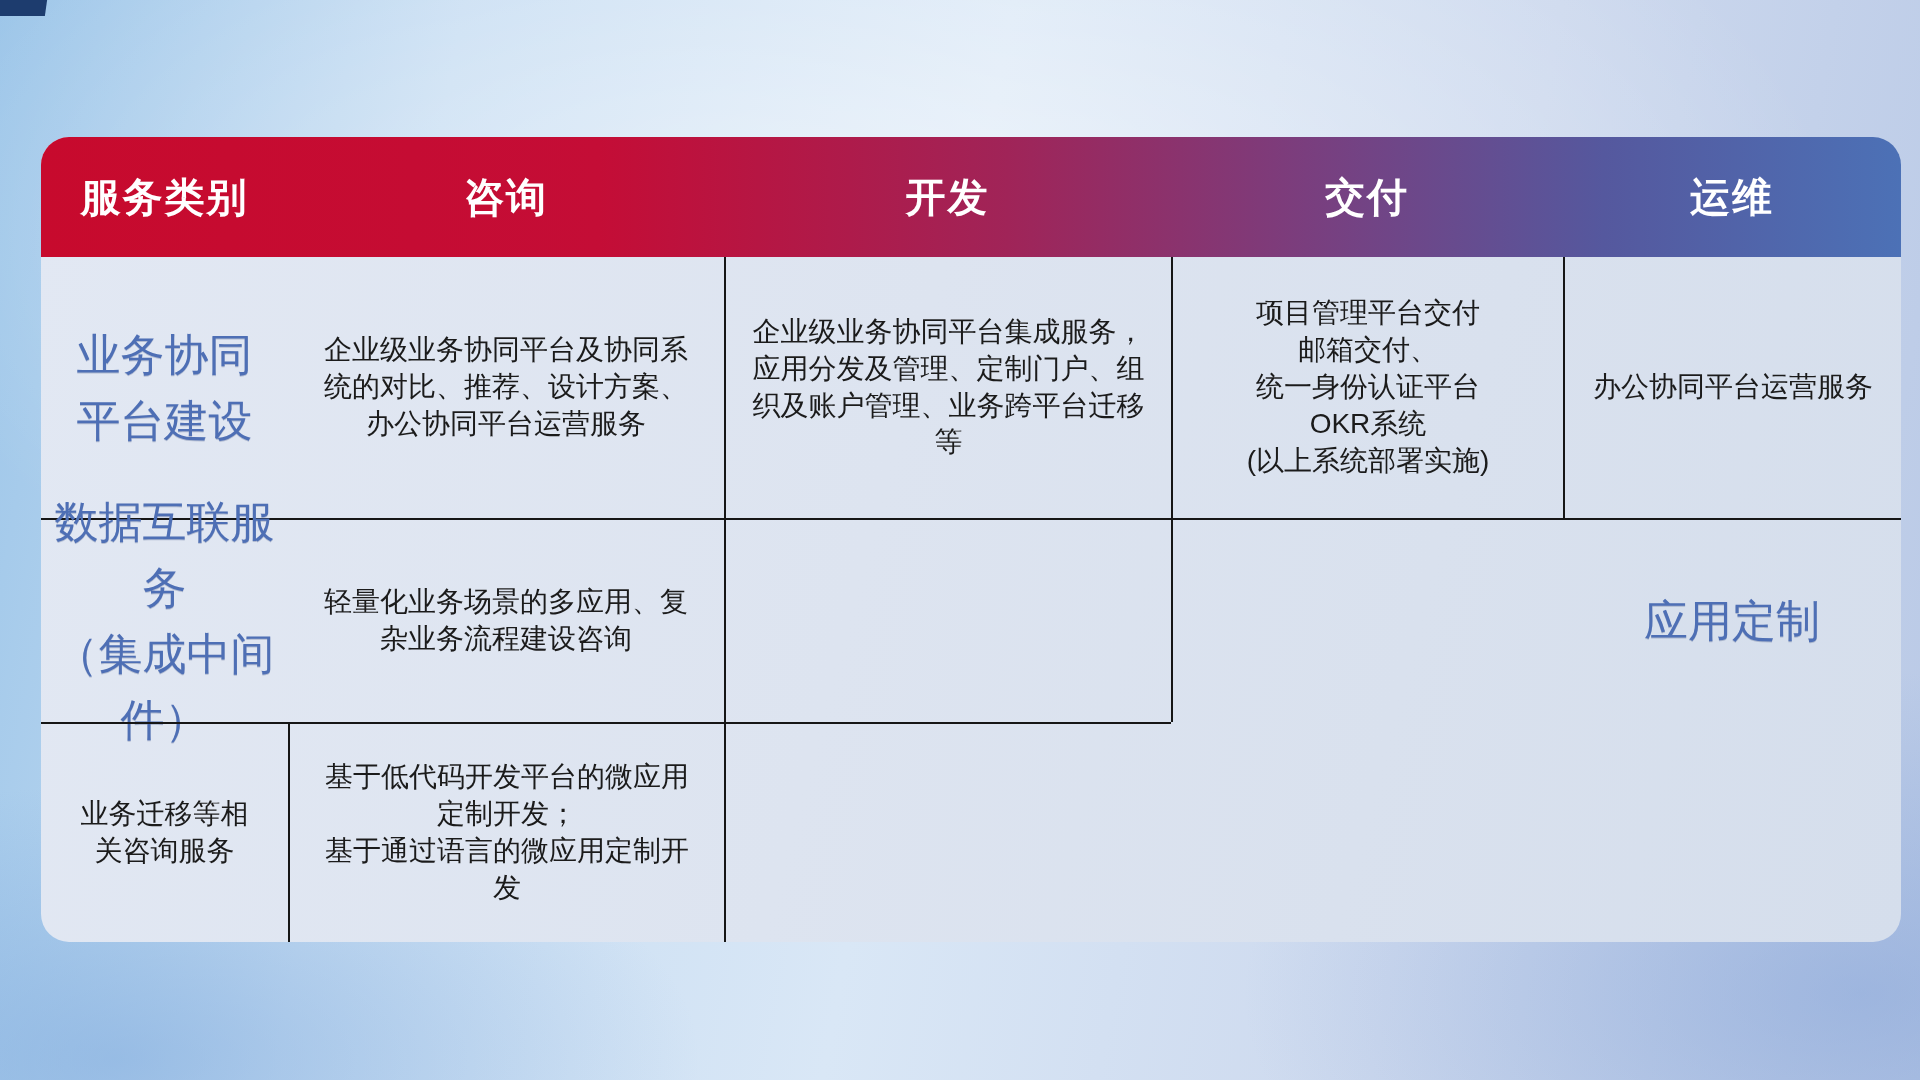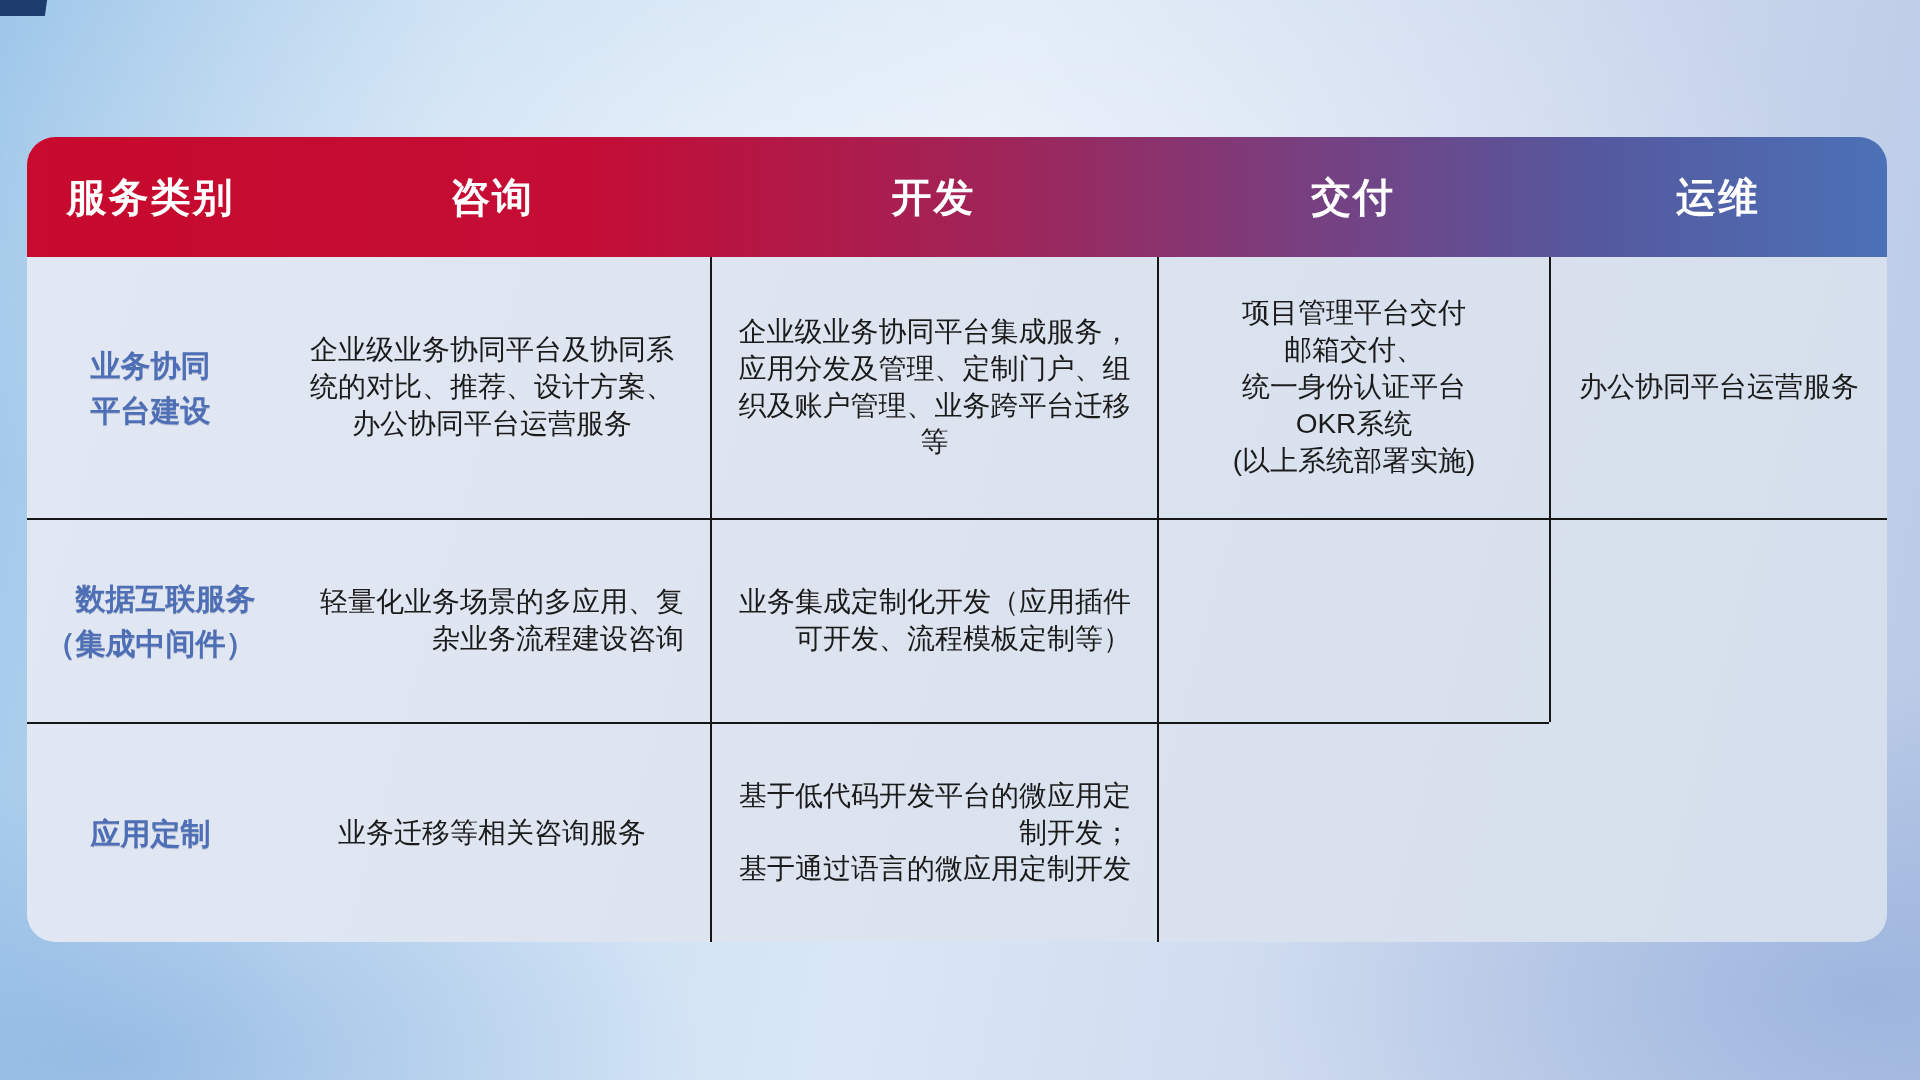--- a/index.html
+++ b/index.html
@@ -13,21 +13,21 @@
       radial-gradient(ellipse 900px 420px at 6% 98%, rgba(125,168,220,0.55), rgba(125,168,220,0) 65%),
       radial-gradient(ellipse 1000px 520px at 97% 92%, rgba(128,160,214,0.50), rgba(128,160,214,0) 62%),
       radial-gradient(ellipse 1400px 700px at 45% 22%, rgba(255,255,255,0.55), rgba(255,255,255,0) 70%),
       linear-gradient(100deg, #9dc6e9 0%, #c5dcf2 22%, #d9e7f6 48%, #cdd9ee 74%, #b9c9e6 100%);
   }
   .corner-accent {
     position: absolute; left: 0; top: 0; width: 50px; height: 16px;
     background: #1d3c6e; transform: skewX(-8deg) translateX(-4px);
   }
   .panel {
-    position: absolute; left: 27px; top: 137px; width: 1860px; height: 805px;
+    position: absolute; left: 41px; top: 137px; width: 1860px; height: 805px;
     border-radius: 28px; overflow: hidden;
     background: linear-gradient(105deg, #e2e8f3 0%, #dde4f0 45%, #d5deec 100%);
   }
   .hdr, .grid-body {
     display: grid;
     grid-template-columns: 247px 436px 447px 392px 338px;
   }
   .hdr {
     height: 120px;
     background: linear-gradient(90deg, #c70a2d 0%, #c40d36 30%, #a02458 52%,
@@ -38,26 +38,26 @@
     color: #ffffff; font-size: 40px; font-weight: 700; letter-spacing: 2px;
   }
   .grid-body { grid-template-rows: 261px 204px 220px; height: 685px; }
   .cell {
     display: flex; align-items: center; justify-content: center;
     text-align: center; padding: 0 26px;
     font-size: 28px; color: #1b1b1b; line-height: 1.32;
     white-space: pre-line;
   }
   .cell.cat {
-    color: #4e6fb5; font-size: 30px; font-weight: 700; line-height: 1.5;
+    color: #4e6fb5; font-size: 44px; font-weight: 400; line-height: 1.5;
     padding: 0 8px; text-shadow: 0 1px 0 rgba(40,60,110,0.25);
   }
   
   .cell.vline { border-left: 2px solid #161616; }
-  .cell.hline { border-top: 2px solid #161616; text-align: right; }
+  .cell.hline { border-top: 2px solid #161616; }
 </style>
 </head>
 <body>
 
 <div class="stage">
   <div class="corner-accent"></div>
 
   <div class="panel">
 
     <div class="hdr">
@@ -77,21 +77,20 @@
       <div class="cell vline">项目管理平台交付
 邮箱交付、
 统一身份认证平台
 OKR系统
 (以上系统部署实施)</div>
       <div class="cell vline">办公协同平台运营服务</div>
 
       <div class="cell cat hline">数据互联服务
 （集成中间件）</div>
       <div class="cell hline">轻量化业务场景的多应用、复杂业务流程建设咨询</div>
-      <div class="cell vline hline">业务集成定制化开发（应用插件可开发、流程模板定制等）</div>
       <div class="cell vline hline"></div>
       <div class="cell vline hline"></div>
 
       <div class="cell cat hline">应用定制</div>
       <div class="cell hline">业务迁移等相关咨询服务</div>
       <div class="cell vline hline">基于低代码开发平台的微应用定制开发；
 基于通过语言的微应用定制开发</div>
       <div class="cell vline hline"></div>
     </div>
 

